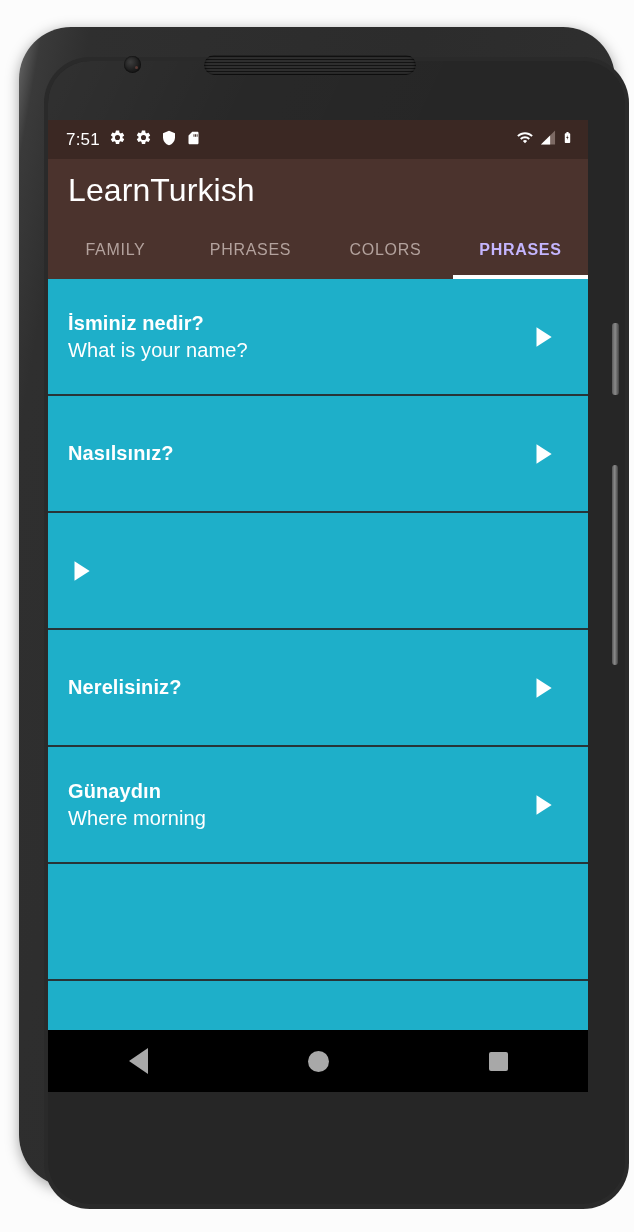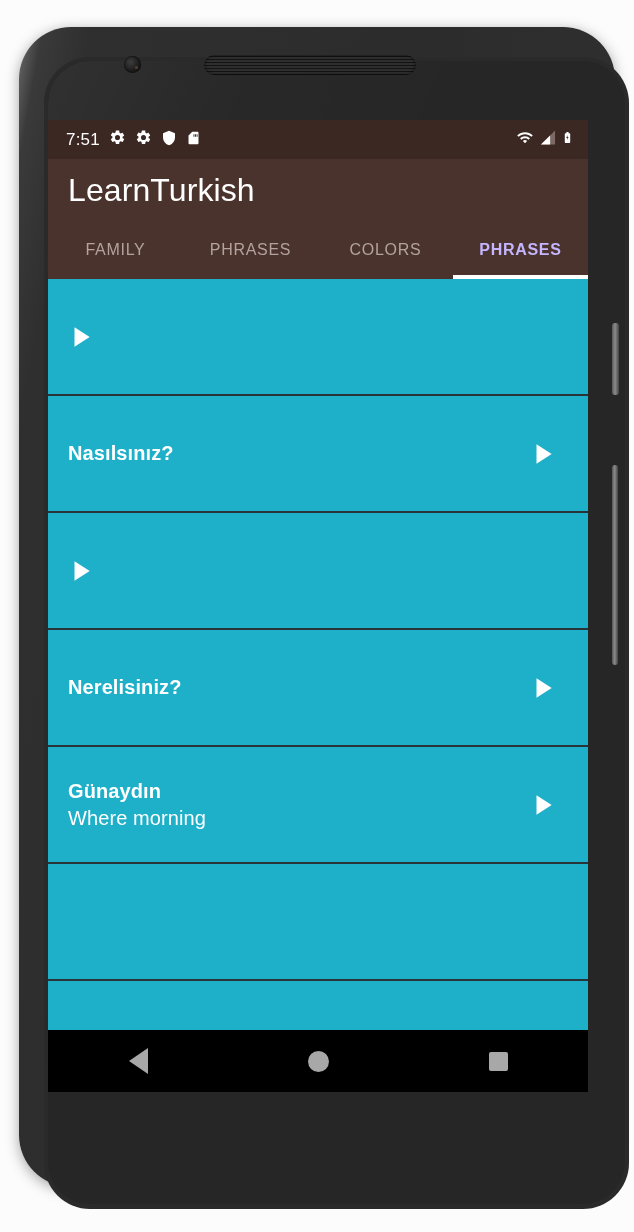--- a/index.html
+++ b/index.html
@@ -383,20 +383,24 @@
         <span>COLORS</span>
       </div>
       <div class="tab active">
         <span>PHRASES</span>
       </div>
     </div>
 
     <div class="phrase-list">
 
       <div class="phrase-item">
+        <div class="phrase-texts">
+          <span class="phrase-native">İsminiz nedir?</span>
+          <span class="phrase-translation">What is your name?</span>
+        </div>
         <span class="play-icon">
           <svg width="26" height="28" viewBox="0 0 24 24">
               <path fill="#ffffff" d="M6 3l14 9-14 9z"></path>
             </svg>
         </span>
       </div>
 
 
       <div class="phrase-item">
         <div class="phrase-texts">

